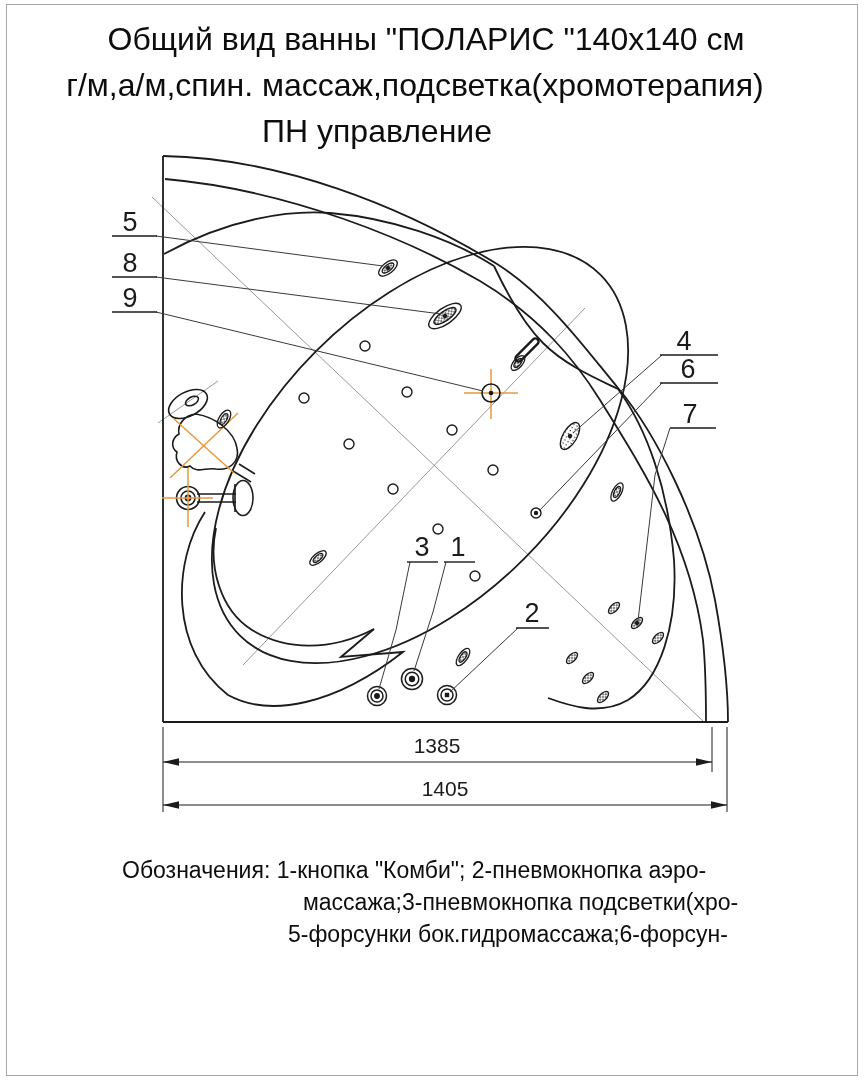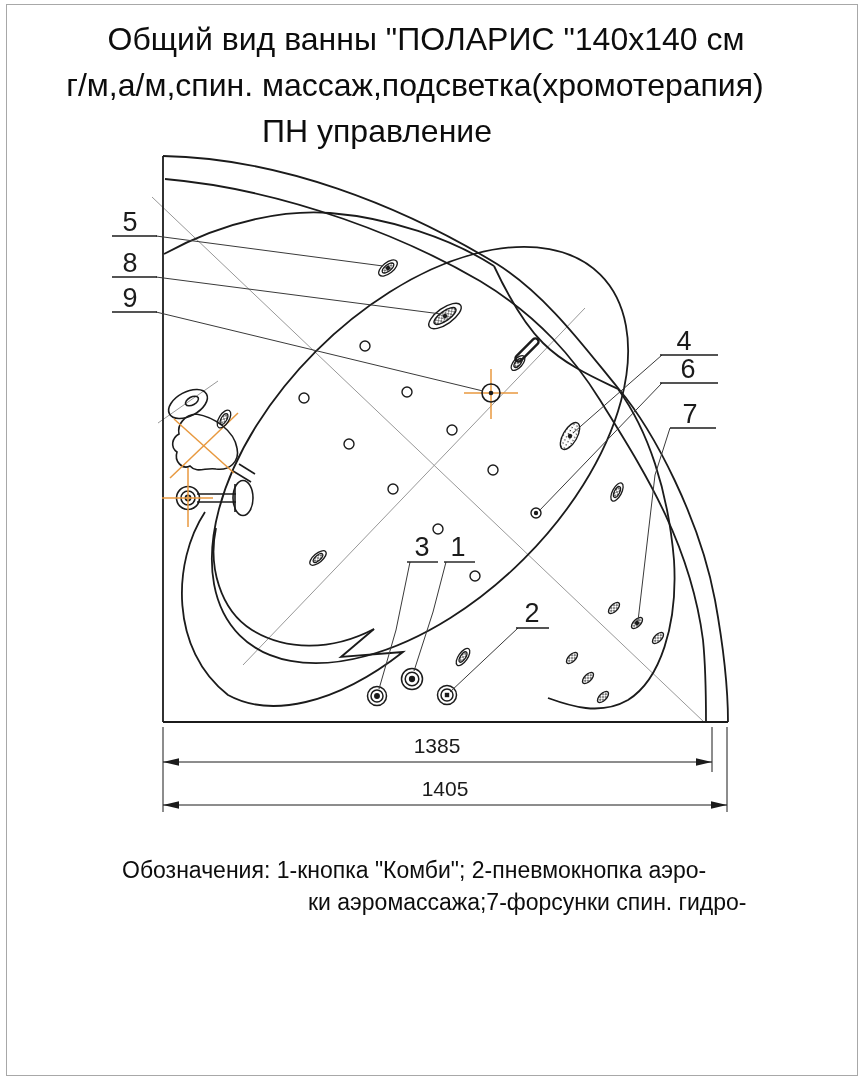--- a/index.html
+++ b/index.html
@@ -243,15 +243,16 @@
         <polygon points="163,805 179,801.2 179,808.8"></polygon>
         <polygon points="727,805 711,801.2 711,808.8"></polygon>
       </g>
       <text class="dim-num" x="437" y="753" text-anchor="middle">1385</text>
       <text class="dim-num" x="445" y="796" text-anchor="middle">1405</text>
     </g>
   </svg>
 
   <div class="legend">
     <div class="lg1">Обозначения: 1-кнопка "Комби"; 2-пневмокнопка аэро-</div>
-    <div class="lg5">ки аэромассажа;7-форсунки спин. гидро-</div>
+    <div class="lg2">массажа;3-пневмокнопка подсветки(хро-</div>
+    <div class="lg4">5-форсунки бок.гидромассажа;6-форсун-</div>
   </div>
 </div>
 
 </body></html>

